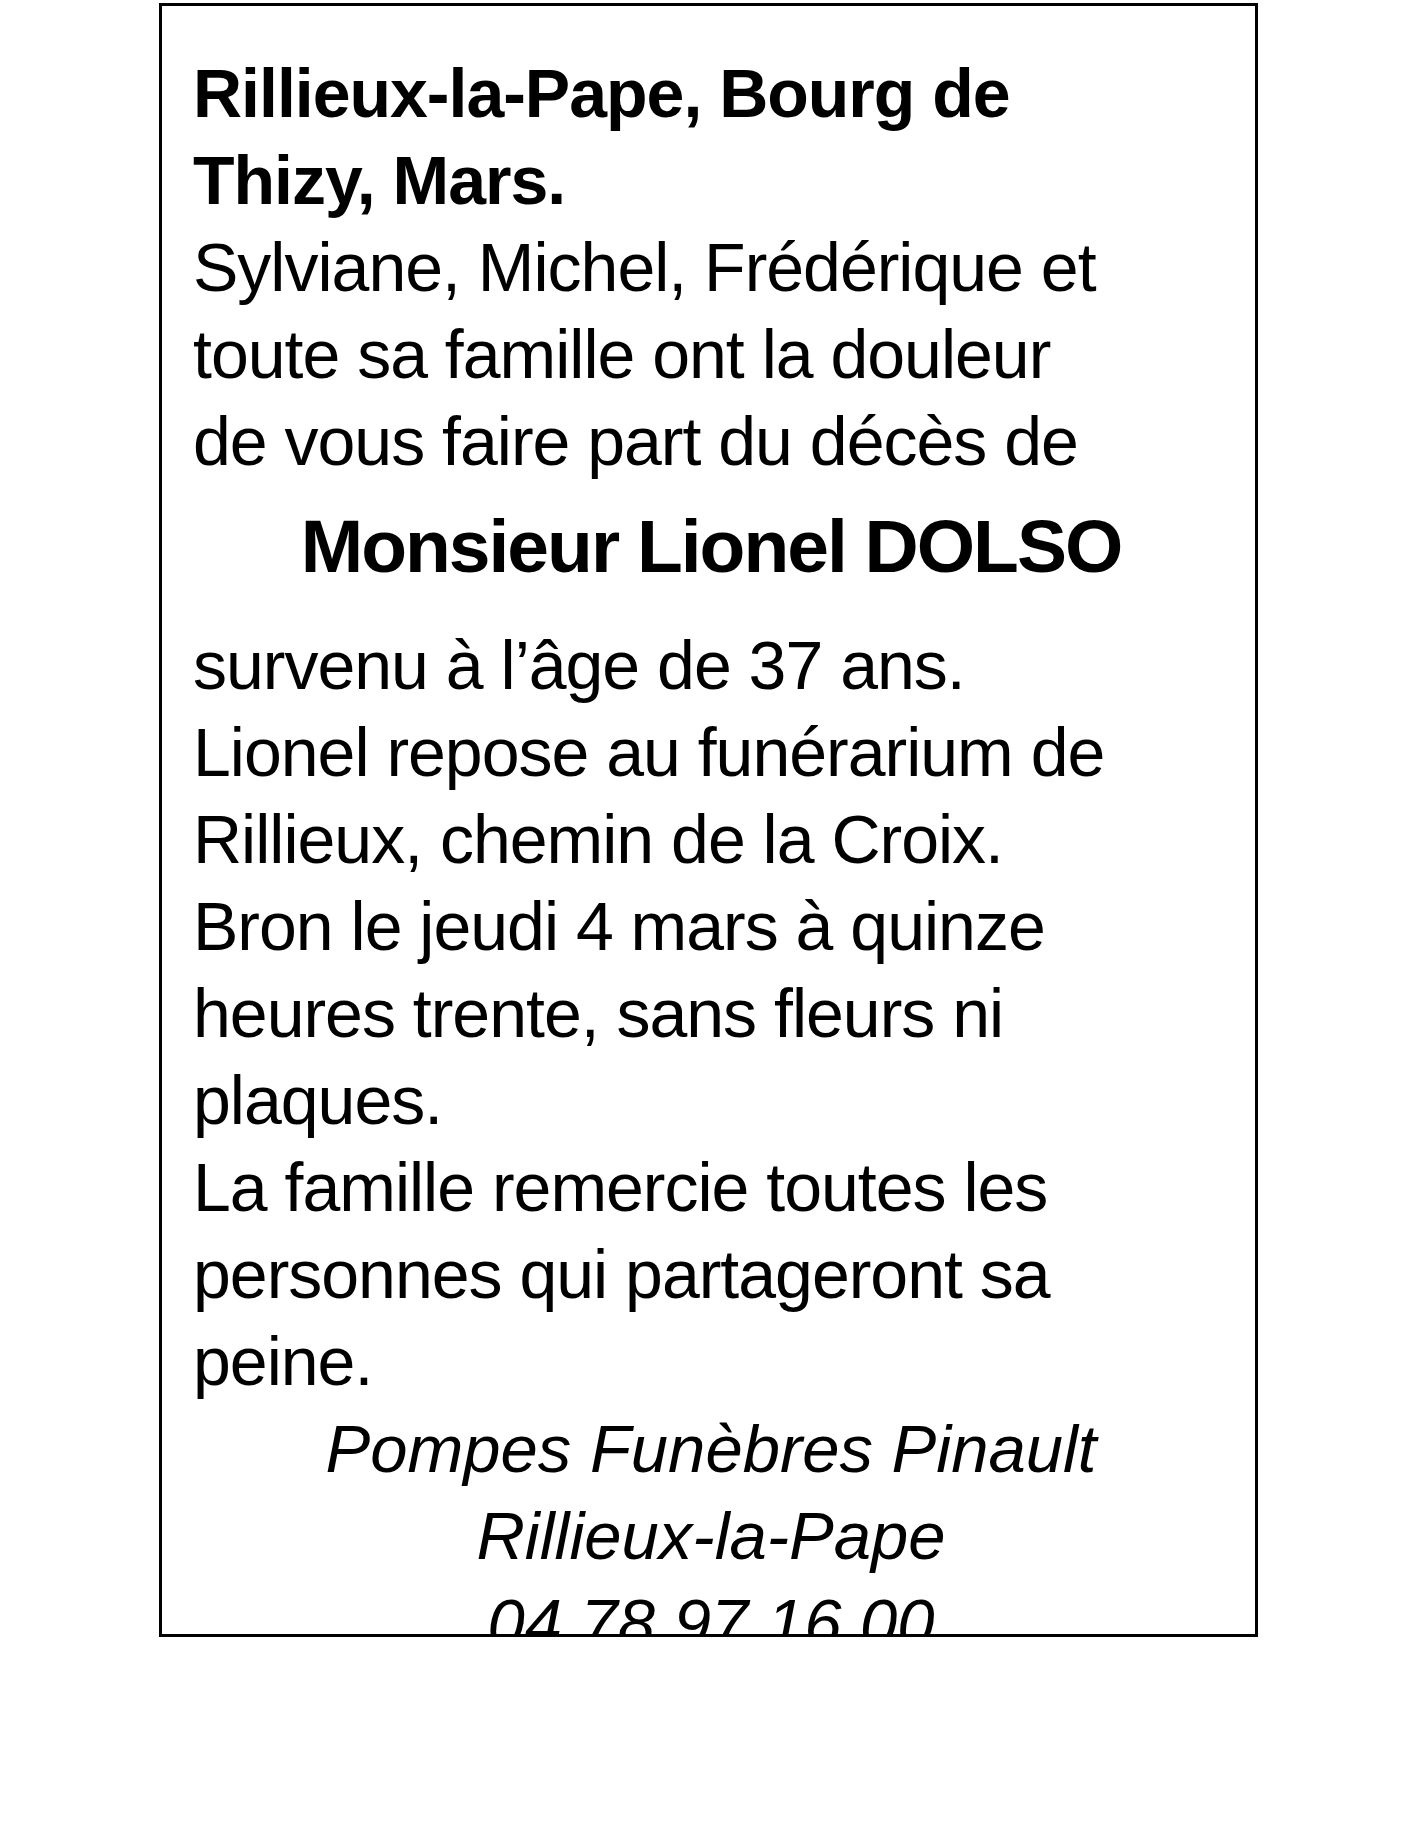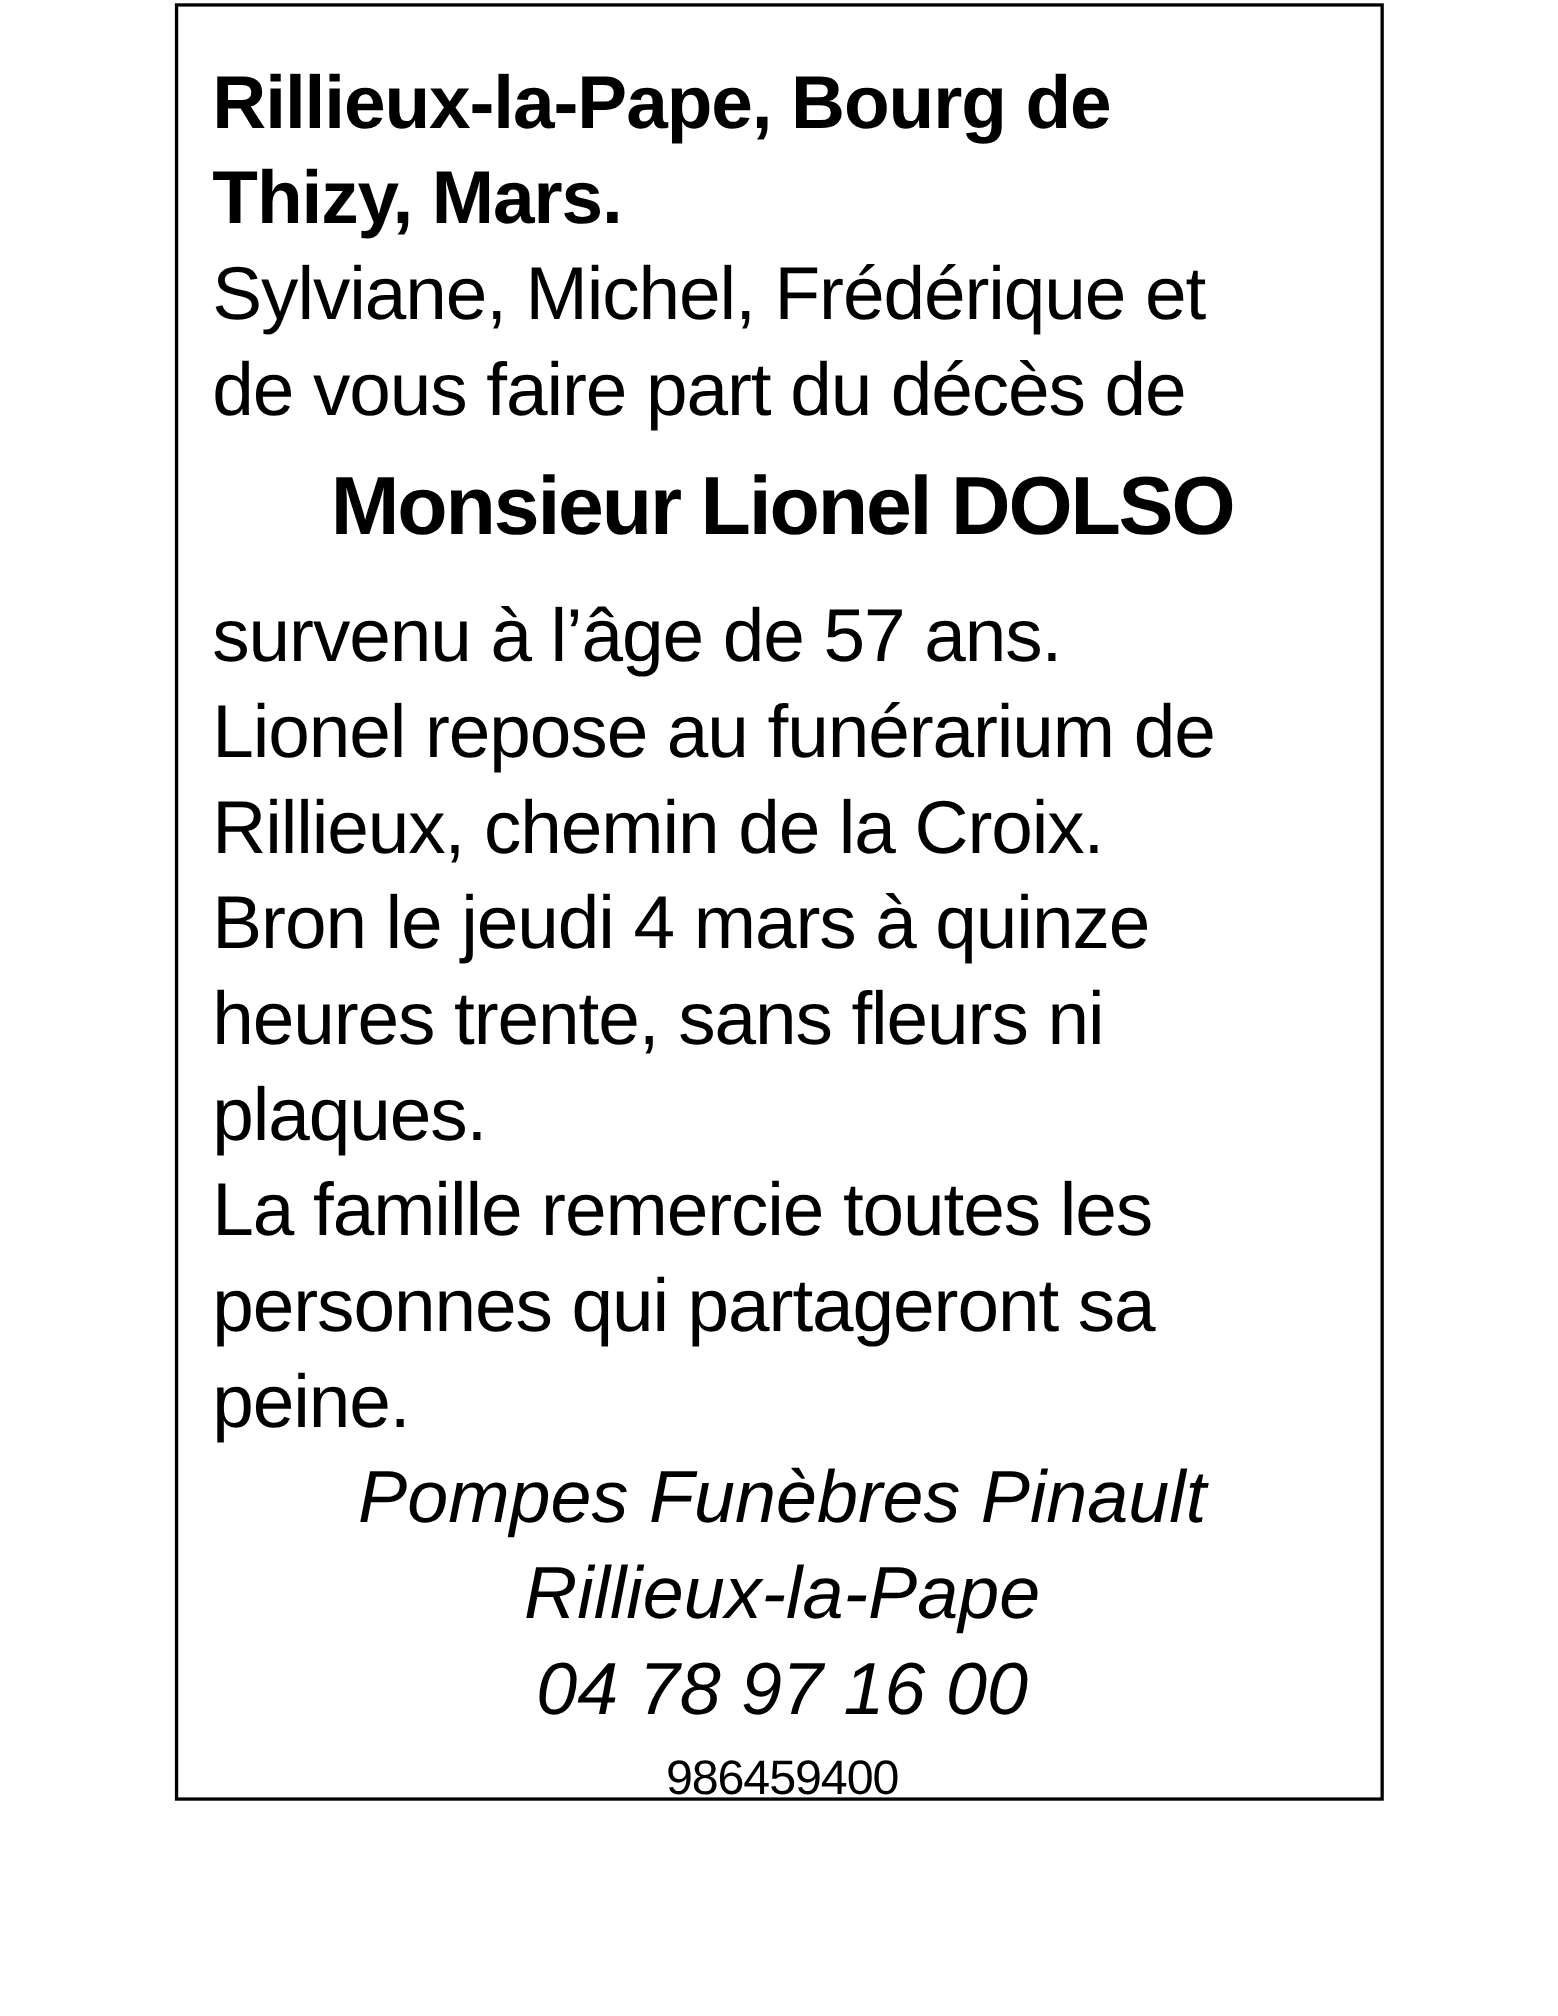--- a/index.html
+++ b/index.html
@@ -66,25 +66,26 @@
 </style>
 </head>
 <body>
 
 <div class="notice">
 
   <div class="line bold">Rillieux-la-Pape, Bourg de</div>
   <div class="line bold">Thizy, Mars.</div>
 
   <div class="line">Sylviane, Michel, Frédérique et</div>
+  <div class="line">toute sa famille ont la douleur</div>
   <div class="line">de vous faire part du décès de</div>
 
   <div class="deceased-name">Monsieur Lionel DOLSO</div>
 
-  <div class="line">survenu à l’âge de 57 ans.</div>
+  <div class="line">survenu à l’âge de 37 ans.</div>
   <div class="line">Lionel repose au funérarium de</div>
   <div class="line">Rillieux, chemin de la Croix.</div>
   <div class="line">Bron le jeudi 4 mars à quinze</div>
   <div class="line">heures trente, sans fleurs ni</div>
   <div class="line">plaques.</div>
   <div class="line">La famille remercie toutes les</div>
   <div class="line">personnes qui partageront sa</div>
   <div class="line">peine.</div>
 
   <div class="footer-block">

